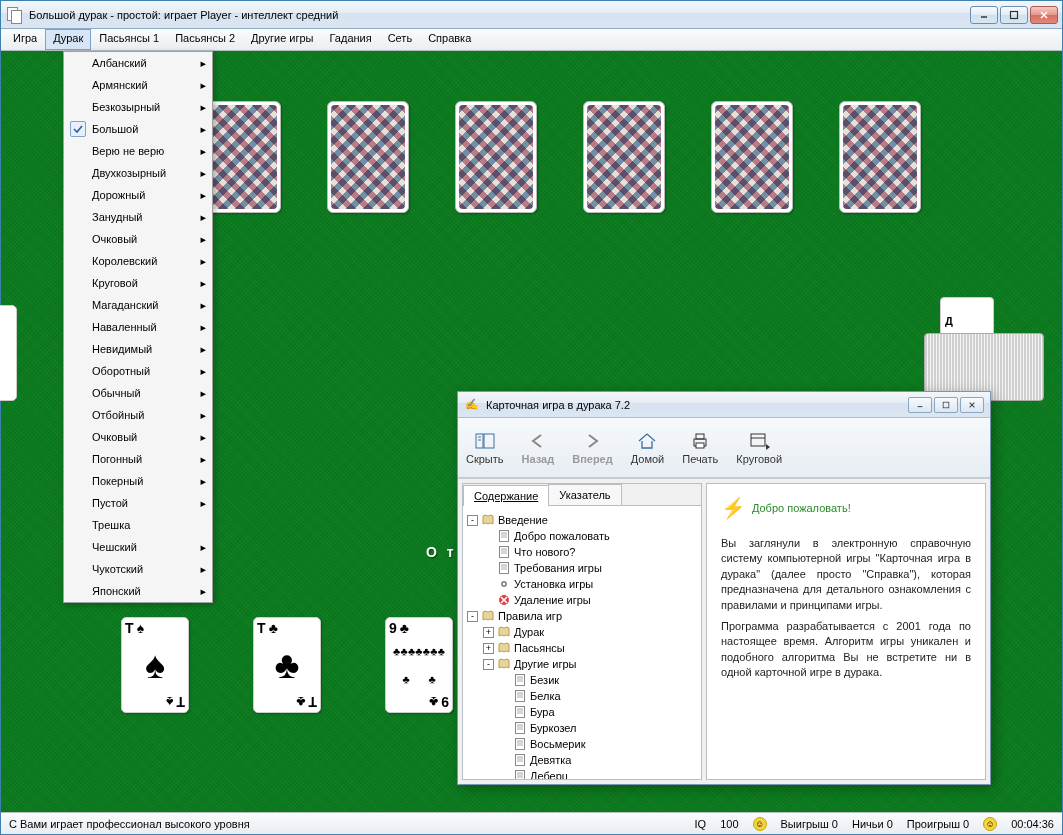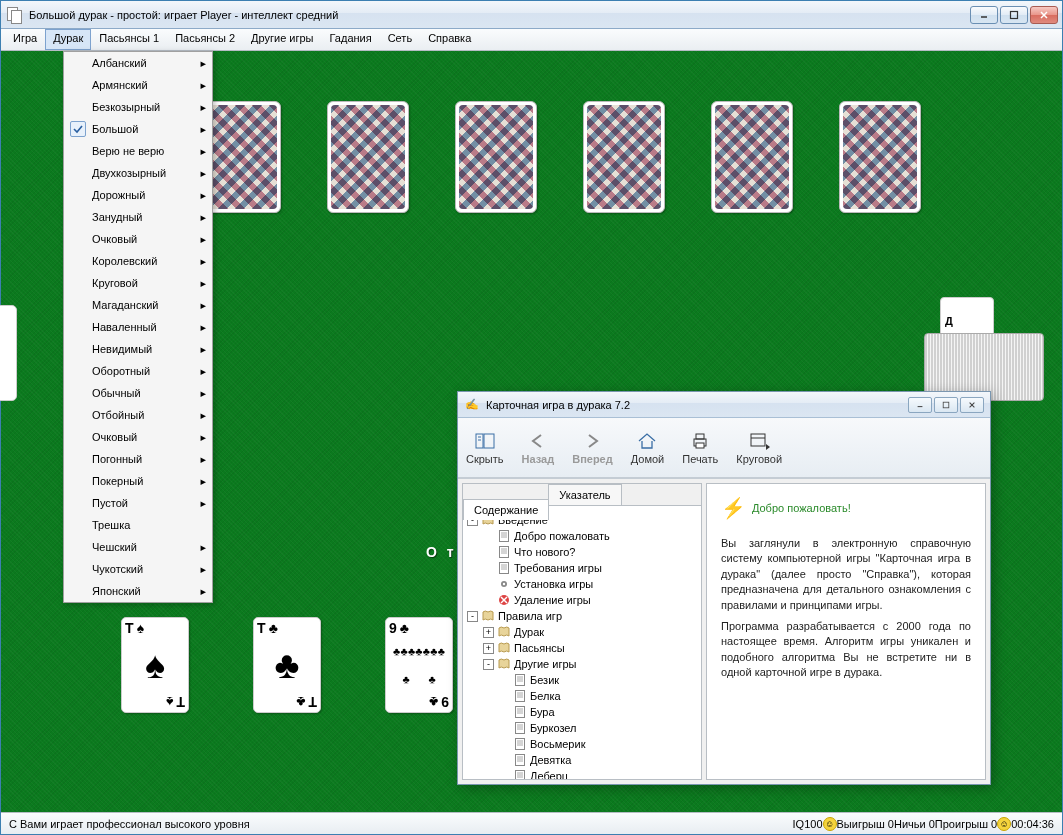--- a/index.html
+++ b/index.html
@@ -46,38 +46,38 @@
 .deck-stack .edge { position:absolute; inset:0; border-radius:4px; background:
  repeating-linear-gradient(90deg,#d0d0d0 0 2px,#f5f5f5 2px 3px);
  border:1px solid #aaa; }
 .trump-card { position:absolute; right:68px; top:246px; width:54px; height:74px; border-radius:4px; background:#fff; border:1px solid #ccc; font-size:9px; display:flex; flex-direction:column; align-items:center; justify-content:center; }
 .trump-card .suit { font-size:22px; }
 
 .side-card { position:absolute; left:-52px; top:254px; width:68px; height:96px; border-radius:5px; background:#fff; border:1px solid #ccc; }
 
 .otb-text { position:absolute; left:425px; top:493px; color:#fff; font-size:14px; font-weight:bold; letter-spacing:3px; text-shadow:1px 1px 1px rgba(0,0,0,0.5); }
 
-.statusbar { height:22px; background:linear-gradient(#fafcfd,#e8edf2); border-top:1px solid #b5bcc4; display:flex; align-items:center; padding:0 8px; gap:0; }
+.statusbar { height:22px; background:linear-gradient(#fafcfd,#e8edf2); border-top:1px solid #b5bcc4; display:flex; align-items:center; padding:0 8px; gap:14px; }
 .statusbar .spacer { flex:1; }
 .smiley { width:14px; height:14px; border-radius:50%; background:#f5d33d; border:1px solid #c9a400; display:inline-flex; align-items:center; justify-content:center; font-size:9px; }
 
 .help-window { position:absolute; left:456px; top:340px; width:534px; height:394px; background:#f0f0f0; border:1px solid #7a96b0; box-shadow:3px 3px 12px rgba(0,0,0,0.3); display:flex; flex-direction:column; }
 .help-title { height:26px; background:linear-gradient(#f3f7fb,#e4ecf5 45%,#d6e2f0 46%,#dbe6f2); display:flex; align-items:center; padding:0 6px; border-bottom:1px solid #a9bfd5; }
 .help-title .hicon { width:16px; height:16px; margin-right:6px; display:flex; align-items:center; justify-content:center; }
 .help-title .hbtns { display:flex; gap:2px; margin-left:auto; }
 .hb { width:24px; height:16px; border:1px solid #8aa6c0; border-radius:2px; background:linear-gradient(#f6fafd,#dae7f2); display:flex; align-items:center; justify-content:center; }
 .help-toolbar { height:60px; background:linear-gradient(#f7f9fb,#e7edf3); border-bottom:1px solid #c4ccd4; display:flex; align-items:center; padding:2px 8px; gap:18px; }
 .tbtn { display:flex; flex-direction:column; align-items:center; gap:1px; color:#333; cursor:default; }
 .tbtn.disabled { color:#9a9a9a;font-weight:bold; }
 .tbtn .ticon { width:24px; height:22px; display:flex; align-items:center; justify-content:center; }
 .help-body { flex:1; display:flex; border-top:1px solid #c4ccd4; min-height:0; }
 .help-left { width:240px; background:#fff; border:1px solid #b8bec4; margin:4px; display:flex; flex-direction:column; }
 .tabs { display:flex; border-bottom:1px solid #b8bec4; background:#f0f0f0; }
 .tab { padding:4px 10px; border:1px solid #b8bec4; border-bottom:none; margin-right:-1px; background:#f7f7f7; }
-.tab.active { background:#fff; position:relative; top:15px; }
+.tab.active { background:#fff; position:relative; top:1px;text-decoration:underline; }
 .tree { flex:1; overflow:auto; padding:6px 4px; }
 .tree-node { display:flex; align-items:center; gap:3px; padding:1px 0 1px 0; white-space:nowrap; }
 .tree-children { margin-left:16px; }
 .expander { width:11px; height:11px; border:1px solid #888; background:#fff; display:inline-flex; align-items:center; justify-content:center; font-size:9px; line-height:1; flex-shrink:0; }
 .expander.none { border:none; background:transparent; }
 .doc-icon { width:14px; height:14px; display:inline-flex; align-items:center; justify-content:center; flex-shrink:0; }
 .help-right { flex:1; background:#fff; border:1px solid #b8bec4; margin:4px 4px 4px 0; padding:12px 14px; overflow:auto; }
 .help-right h1 { color:#2a8a2a; font-size:18px; font-weight:normal; margin-bottom:16px; display:flex; align-items:center; gap:6px; }
 .help-right p { font-size:11px; color:#222; text-align:justify; margin-bottom:6px; line-height:1.4; }
 .bolt { color:#e8a000; font-size:20px; }
@@ -568,21 +568,21 @@
                 </div>
               </div>
             </div>
         </div>
         <div class="help-right">
           <h1>
               <span class="bolt">⚡</span>
               <span>Добро пожаловать!</span>
             </h1>
           <p>Вы заглянули в электронную справочную систему компьютерной игры "Карточная игра в дурака" (далее просто "Справка"), которая предназначена для детального ознакомления с правилами и принципами игры.</p>
-          <p>Программа разрабатывается с 2000 года по настоящее время. Алгоритм игры уникален и подобного алгоритма Вы не встретите ни в одной карточной игре в дурака.</p>
+          <p>Программа разрабатывается с 2001 года по настоящее время. Алгоритм игры уникален и подобного алгоритма Вы не встретите ни в одной карточной игре в дурака.</p>
         </div>
       </div>
     </div>
   </div>
 
   <div class="statusbar">
     <span>С Вами играет профессионал высокого уровня</span>
     <span class="spacer"></span>
     <span>IQ</span>
     <span>100</span>

